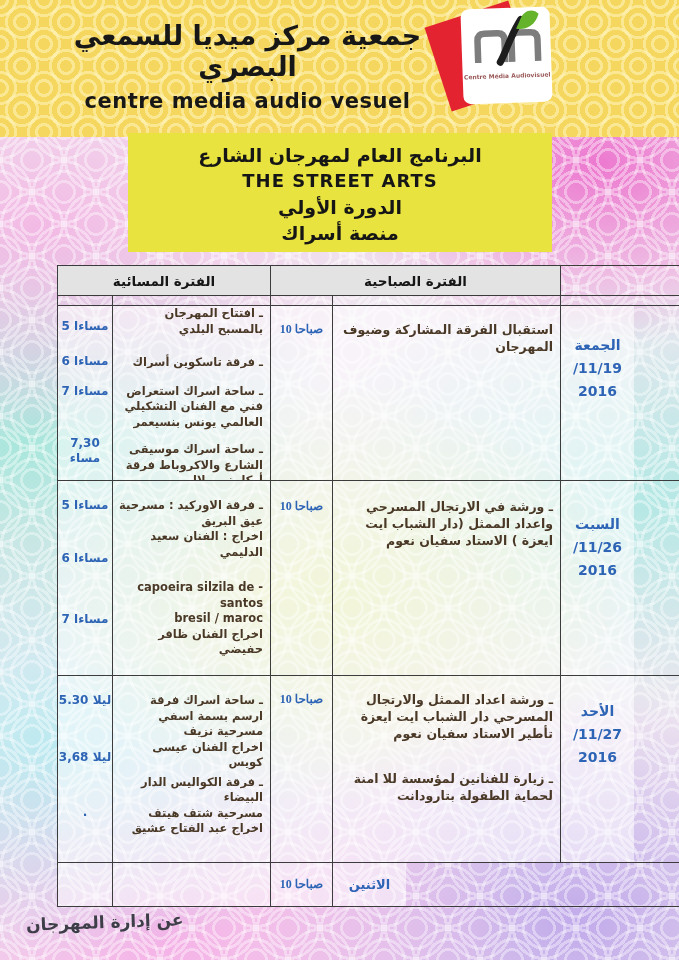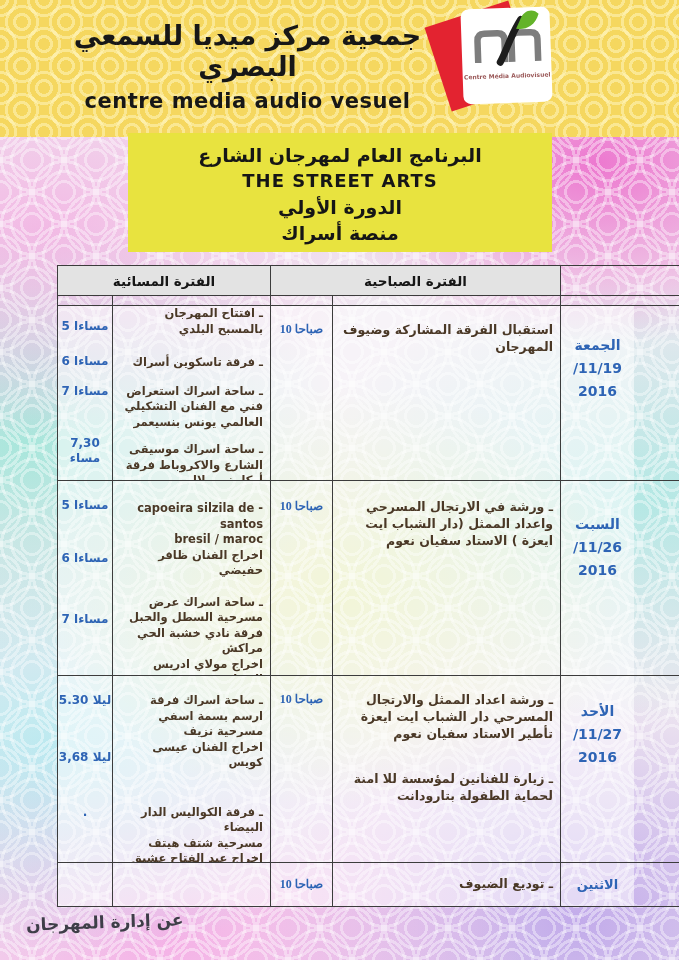--- a/index.html
+++ b/index.html
@@ -143,20 +143,22 @@
       </div>
     </div>
 
     <div class="row" style="height:195px">
       <div class="cell c-et">
         <div class="time" style="margin-top:17px">5 مساءا</div>
         <div class="time" style="margin-top:38px">6 مساءا</div>
         <div class="time" style="margin-top:46px">7 مساءا</div>
       </div>
       <div class="cell c-ea">
+        <div class="act" style="margin-top:17px">ـ فرقة الاوركيد : مسرحية عيق البريق
+اخراج : الفنان سعيد الدليمي</div>
         <div class="act" style="margin-top:20px">- capoeira silzila de santos
 bresil / maroc
 اخراج الفنان ظافر حفيضي</div>
         <div class="act" style="margin-top:16px">ـ ساحة اسراك عرض مسرحية السطل والحبل فرقة نادي خشبة الحي مراكش
 اخراج مولاي ادريس الدنداني</div>
       </div>
       <div class="cell c-mt">
         <div class="time" style="margin-top:18px">10 صباحا</div>
       </div>
       <div class="cell c-ma">
@@ -172,21 +174,21 @@
     <div class="row" style="height:187px">
       <div class="cell c-et">
         <div class="time" style="margin-top:17px">5.30 ليلا</div>
         <div class="time" style="margin-top:42px">3,68 ليلا</div>
         <div class="time" style="margin-top:40px">.</div>
       </div>
       <div class="cell c-ea">
         <div class="act" style="margin-top:17px">ـ ساحة اسراك فرقة ارسم بسمة  اسفي
 مسرحية نزيف
 اخراج الفنان عيسى كويس</div>
-        <div class="act" style="margin-top:34px">ـ فرقة الكواليس الدار البيضاء
+        <div class="act" style="margin-top:4px">ـ فرقة الكواليس الدار البيضاء
 مسرحية شتف هيتف
 اخراج عبد الفتاح عشيق</div>
 
       </div>
       <div class="cell c-mt">
         <div class="time" style="margin-top:16px">10 صباحا</div>
       </div>
       <div class="cell c-ma">
         <div class="act" style="margin-top:16px; font-size:12.5px">ـ ورشة اعداد الممثل والارتجال المسرحي دار الشباب ايت ايعزة  تأطير الاستاد سفيان نعوم</div>
         <div class="act" style="margin-top:28px; font-size:12.5px">ـ زيارة للفنانين لمؤسسة للا امنة لحماية الطفولة بتارودانت</div>
@@ -197,23 +199,20 @@
         <div class="day">2016</div>
       </div>
     </div>
 
     <div class="row" style="height:43px">
       <div class="cell c-et"></div>
       <div class="cell c-ea"></div>
       <div class="cell c-mt center-v">
         <div class="time">10 صباحا</div>
       </div>
-      <div class="cell c-ma center-v">
-        <div class="act" style="font-size:12.5px">ـ توديع الضيوف</div>
-      </div>
       <div class="cell c-dy center-v">
         <div class="day" style="font-size:13px">الاثنين</div>
       </div>
     </div>
 
   </div>
 
   <div class="layer signature">عن إدارة المهرجان</div>
 
 </div>

